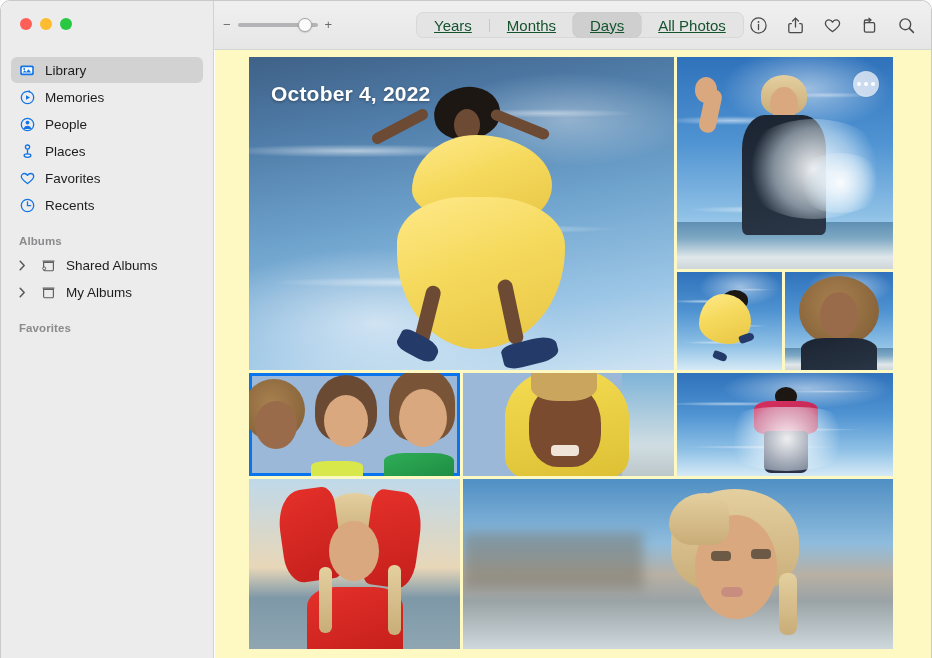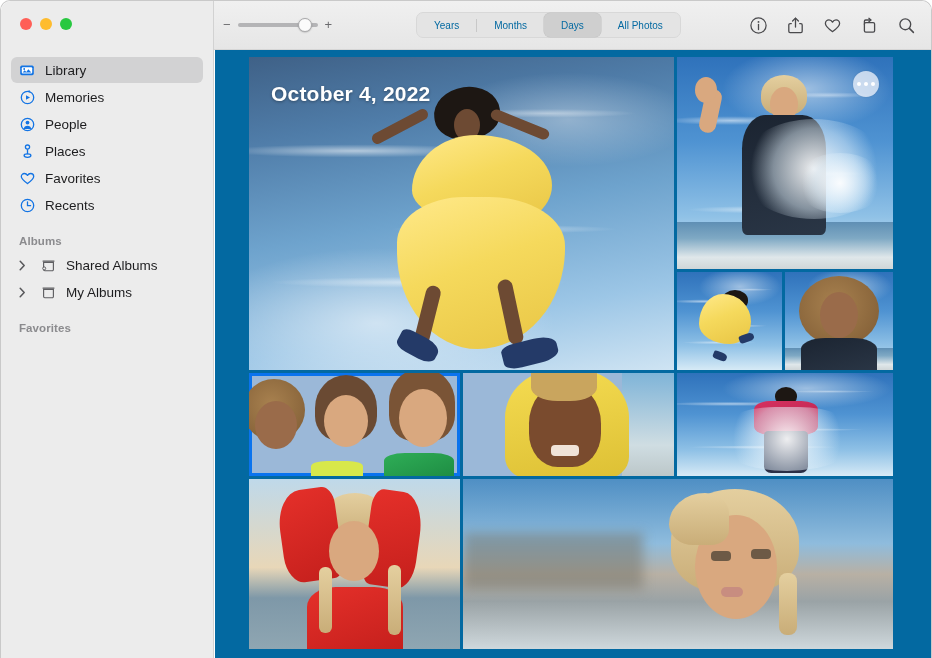--- a/index.html
+++ b/index.html
@@ -94,22 +94,22 @@
   #segmented {
     position: absolute; left: 202px; top: 11px;
     height: 26px; display: flex; align-items: stretch;
     background: #e4e4e4; border-radius: 7px;
     border: 0.5px solid #d8d8d8;
     padding: 0;
   }
   .seg {
     position: relative;
     display: flex; align-items: center; justify-content: center;
-    font-size: 10px; color: #0369a1;
-    padding: 0 17px; border-radius: 6px; white-space: nowrap;
+    font-size: 15px; color: #14532d;
+    padding: 0 17px; border-radius: 6px; white-space: nowrap; text-decoration: underline;
   }
   .seg.active { background: #cfcfcf; box-shadow: 0 0 0 0.5px #c2c2c2; }
   .seg-div {
     align-self: center; width: 1px; height: 13px; background: #c8c8c8;
   }
 
   #tool-icons {
     position: absolute; right: 14px; top: 12px;
     display: flex; align-items: center; gap: 13px;
   }
@@ -117,21 +117,21 @@
     width: 24px; height: 24px;
     display: flex; align-items: center; justify-content: center;
     color: #4a4a4d;
   }
   .ti svg { display: block; }
 
   
   #content {
     position: absolute; left: 214px; top: 49px;
     width: 718px; height: 609px;
-    background: #0369a1;
+    background: #fef9c3;
     overflow: hidden;
   }
   #grid {
     position: absolute; left: 34px; top: 7px;
     width: 644px;
   }
   .grid-row { display: flex; gap: 3px; margin-bottom: 3px; }
   .col { display: flex; flex-direction: column; gap: 3px; }
 
   .cell {

